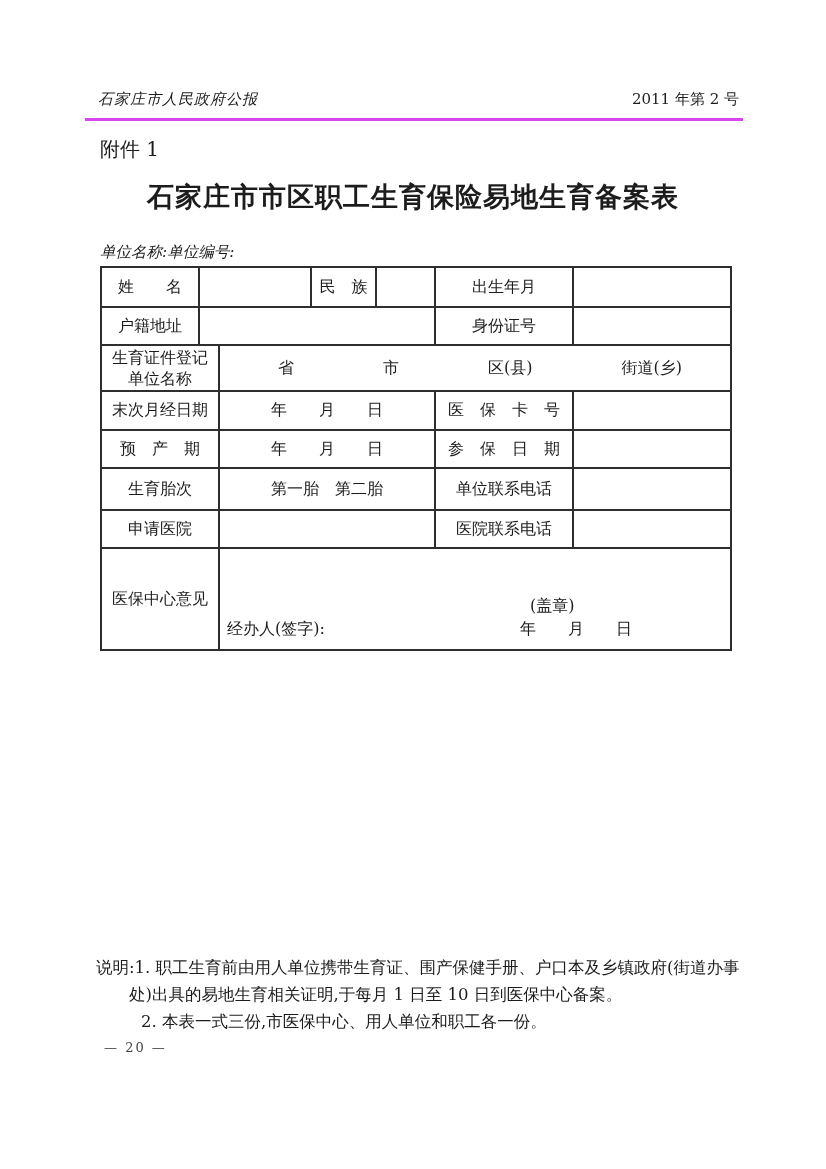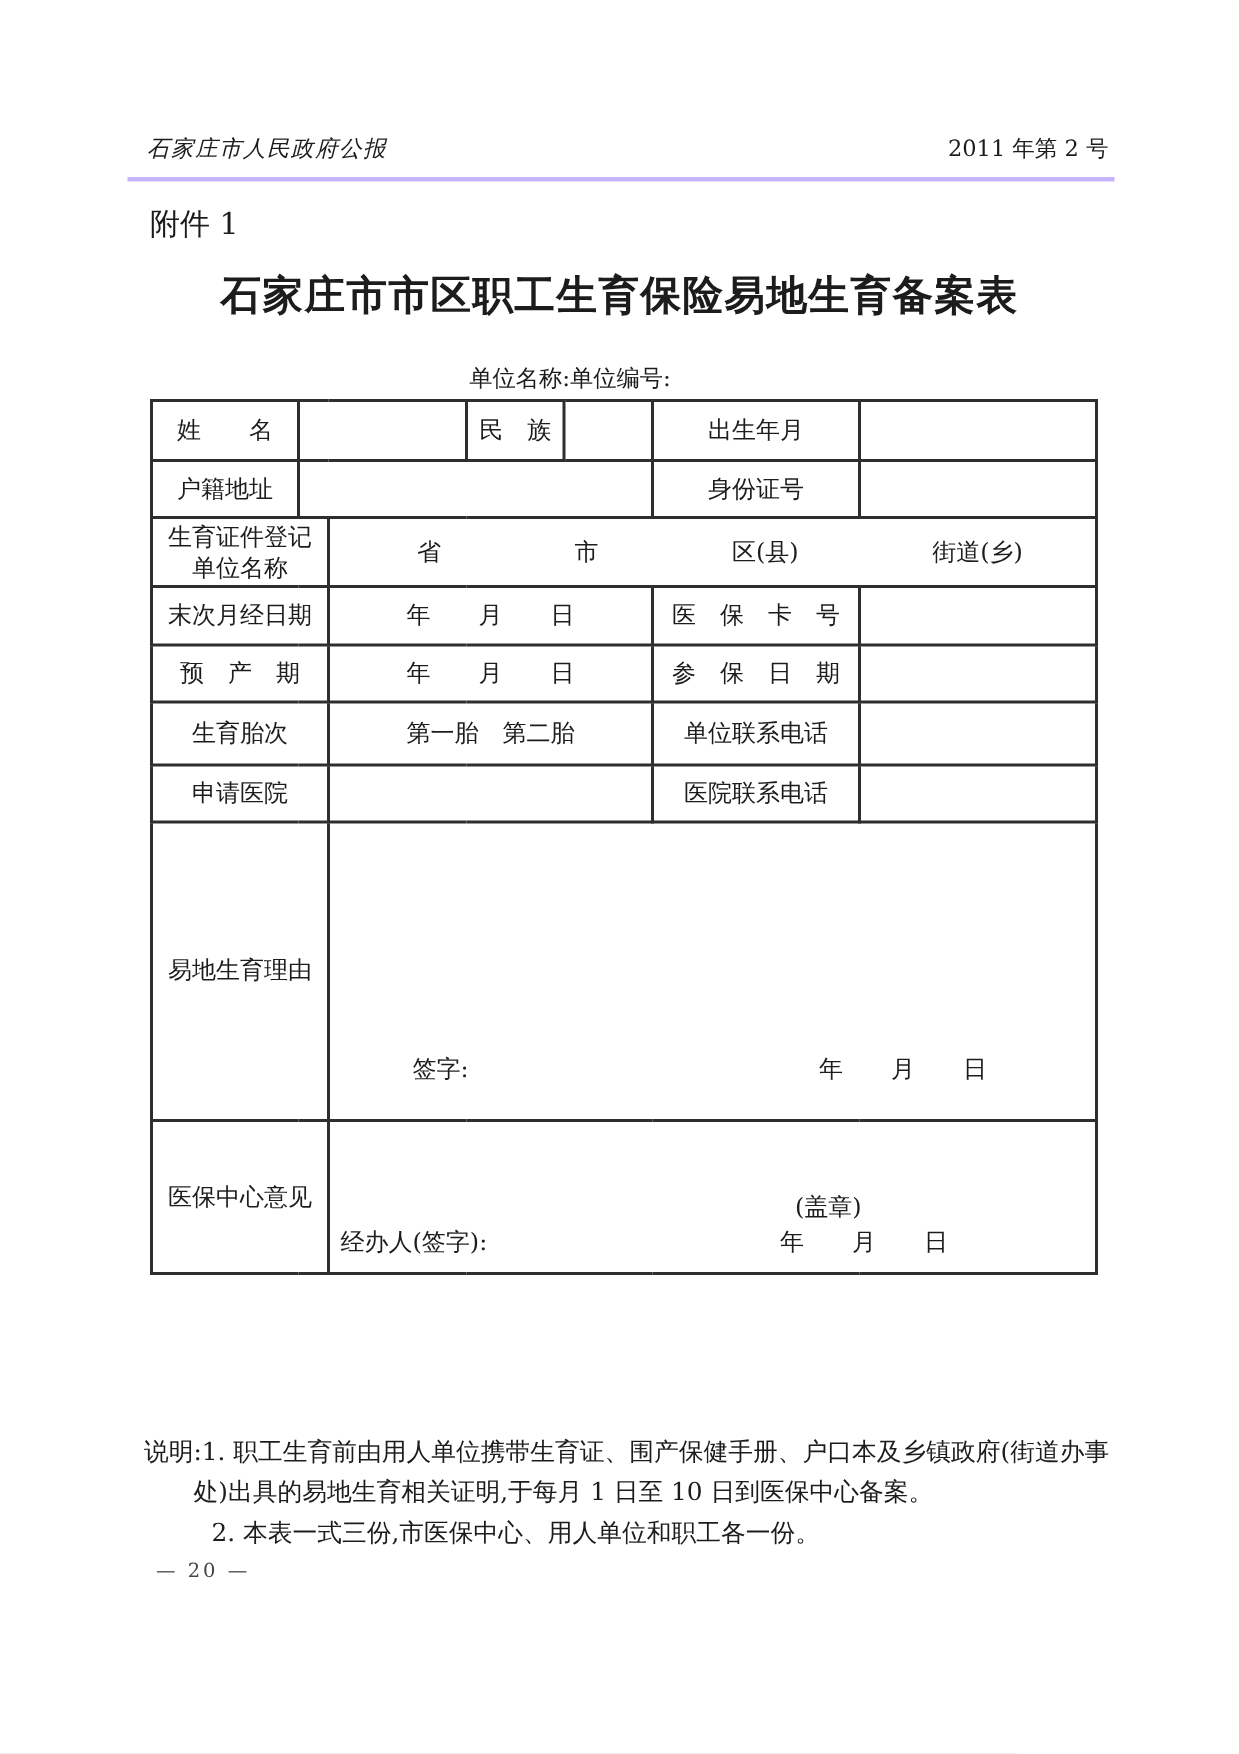--- a/index.html
+++ b/index.html
@@ -8,38 +8,38 @@
     width:826px;height:1169px;
     background:#fff;
     margin:0 auto;
     font-family:"DejaVu Serif","Liberation Serif",serif;
     color:#1c1c1c;
     overflow:hidden;
   }
   
   .gazette-header{
     position:absolute;left:85px;top:90px;width:658px;
-    border-bottom:3px solid #c4b5fd;
+    border-bottom:3px solid #d946ef;
     padding-bottom:9px;
     display:flex;justify-content:space-between;align-items:flex-end;
     box-sizing:border-box;
   }
   .gazette-title{font-size:15px;font-style:italic;letter-spacing:1px;padding-left:13px;}
   .gazette-issue{font-size:15px;padding-right:4px;}
   
   .attachment-label{position:absolute;left:100px;top:136px;font-size:20px;}
   .doc-title{
     position:absolute;left:0;right:0;top:179px;
     text-align:center;font-size:27px;font-weight:bold;letter-spacing:1px;
   }
   
   .unit-row{
     position:absolute;left:100px;top:242px;width:630px;
-    display:flex;justify-content:center;
-    font-size:15.5px;box-sizing:border-box;
+    display:flex;justify-content:flex-start;
+    font-size:15.5px;box-sizing:border-box;font-style:italic;
   }
   .unit-code-label{margin-right:70px;}
   
   table.form{
     position:absolute;left:100px;top:266px;
     border-collapse:collapse;table-layout:fixed;width:630px;
   }
   table.form td{
     border:2px solid #2e2e2e;
     text-align:center;vertical-align:middle;
@@ -158,29 +158,20 @@
       <td colspan="3">第一胎　第二胎</td>
       <td>单位联系电话</td>
       <td></td>
     </tr>
     <tr class="r7">
       <td colspan="2">申请医院</td>
       <td colspan="3"></td>
       <td>医院联系电话</td>
       <td></td>
     </tr>
-    <tr class="r8">
-      <td colspan="2">易地生育理由</td>
-      <td colspan="5" class="reason-cell">
-        <div class="reason-inner">
-          <span>签字:</span>
-          <span>年　　月　　日</span>
-        </div>
-      </td>
-    </tr>
     <tr class="r10">
       <td colspan="2">医保中心意见</td>
       <td colspan="5" class="opinion-cell">
         <div class="stamp-line">(盖章)</div>
         <div class="handler-line">
           <span>经办人(签字):</span>
           <span>年　　月　　日</span>
         </div>
       </td>
     </tr>

